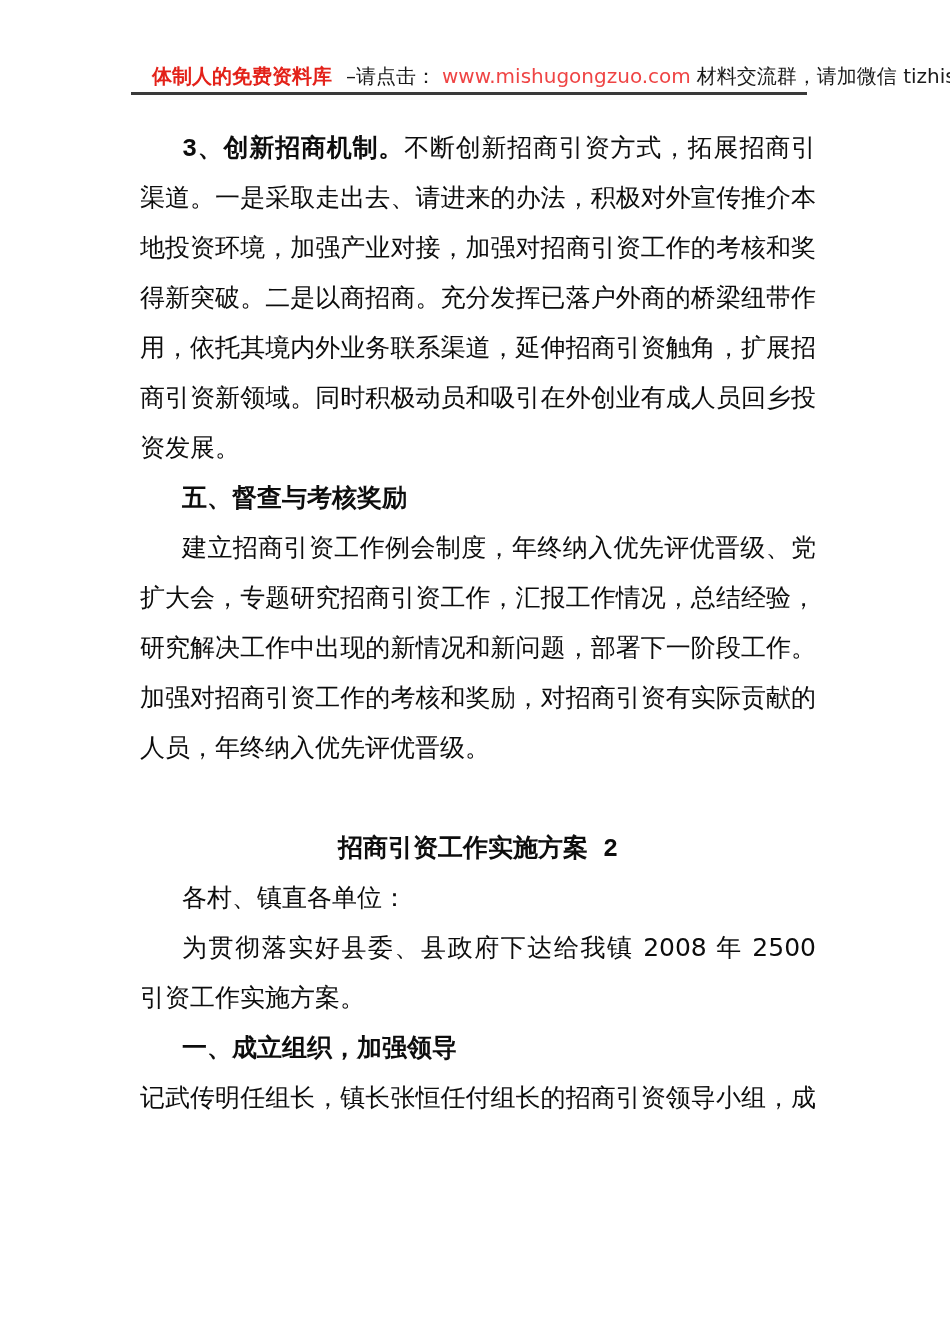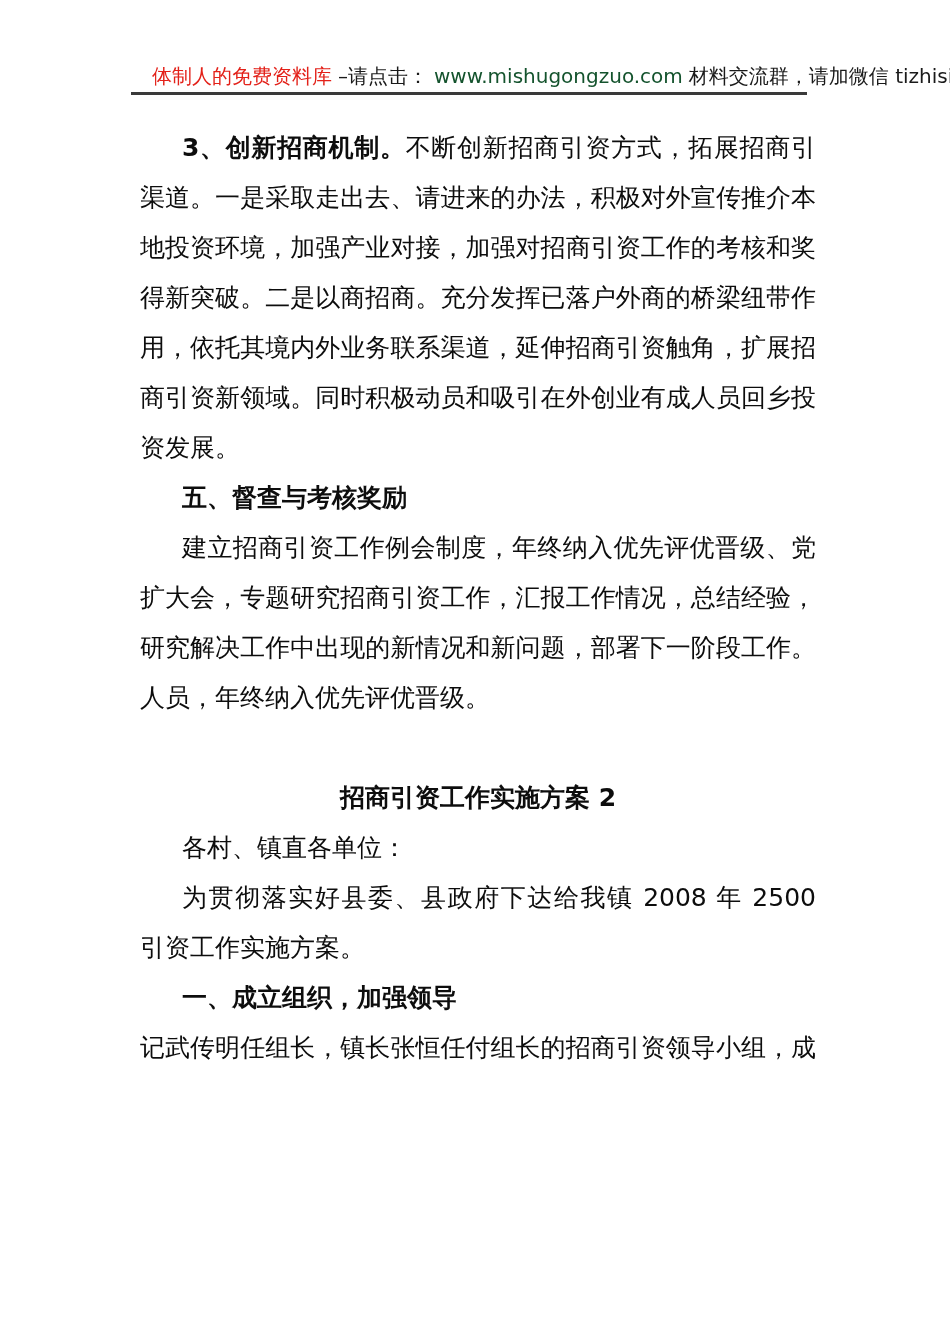--- a/index.html
+++ b/index.html
@@ -17,22 +17,22 @@
   .promo-header {
     position: absolute;
     left: 152px;
     top: 60px;
     width: 700px;
     height: 34px;
     font-size: 20px;
     line-height: 32px;
     white-space: nowrap;
   }
-  .promo-header .brand { font-weight: normal; }
-  .promo-header .prompt { margin-left: 6px; }
+  .promo-header .brand { font-weight: bold; }
+  .promo-header .prompt { margin-left: 14px; }
   .promo-header .url { margin-left: 6px; text-decoration: none; }
   .promo-header .suffix { margin-left: 6px; }
   .header-divider {
     position: absolute;
     left: 131px;
     top: 92px;
     width: 676px;
     height: 3px;
   }
   
@@ -50,45 +50,46 @@
     text-align-last: justify;
     text-justify: inter-character;
   }
   .line.indent { text-indent: 42px; }
   .line.title {
     text-align: center;
     text-align-last: center;
     font-weight: bold;
   }
   .line.gap-before { margin-top: 50px; }
-  .line b { font-weight: bold; }
+  .line b { font-weight: bold; font-family: Liberation Mono, monospace; }
 </style>
 </head>
 <body>
 
 <div class="page">
 
   <div class="promo-header" style="color: rgb(26, 26, 26);">
-    <span class="brand" style="color: rgb(227, 33, 25);">体制人的免费资料库</span><span class="prompt">–请点击：</span><a class="url" href="#" style="color: #14532d; text-align: right;">www.mishugongzuo.com</a><span class="suffix">材料交流群，请加微信 tizhisiri</span>
+    <span class="brand" style="color: rgb(227, 33, 25);">体制人的免费资料库</span><span class="prompt">–请点击：</span><a class="url" href="#" style="color: #ef4444; text-align: right;">www.mishugongzuo.com</a><span class="suffix">材料交流群，请加微信 tizhisiri</span>
   </div>
 
   <div class="header-divider" style="background: rgb(58, 58, 58);"></div>
 
   <div class="doc-body">
       <div class="line indent justify"><b>3、创新招商机制。</b><span>不断创新招商引资方式，拓展招商引资</span></div>
       <div class="line justify"><span>渠道。一是采取走出去、请进来的办法，积极对外宣传推介本</span></div>
       <div class="line justify"><span>地投资环境，加强产业对接，加强对招商引资工作的考核和奖励</span></div>
       <div class="line justify"><span>得新突破。二是以商招商。充分发挥已落户外商的桥梁纽带作</span></div>
       <div class="line justify"><span>用，依托其境内外业务联系渠道，延伸招商引资触角，扩展招</span></div>
       <div class="line justify"><span>商引资新领域。同时积极动员和吸引在外创业有成人员回乡投</span></div>
       <div class="line"><span>资发展。</span></div>
       <div class="line indent"><b>五、督查与考核奖励</b></div>
       <div class="line indent justify"><span>建立招商引资工作例会制度，年终纳入优先评优晋级、党委</span></div>
       <div class="line justify"><span>扩大会，专题研究招商引资工作，汇报工作情况，总结经验，</span></div>
       <div class="line justify"><span>研究解决工作中出现的新情况和新问题，部署下一阶段工作。</span></div>
+      <div class="line justify"><span>加强对招商引资工作的考核和奖励，对招商引资有实际贡献的</span></div>
       <div class="line"><span>人员，年终纳入优先评优晋级。</span></div>
       <div class="line title gap-before"><b>招商引资工作实施方案 2</b></div>
       <div class="line indent"><span>各村、镇直各单位：</span></div>
       <div class="line indent justify"><span>为贯彻落实好县委、县政府下达给我镇 2008 年 2500 万的</span></div>
       <div class="line"><span>引资工作实施方案。</span></div>
       <div class="line indent"><b>一、成立组织，加强领导</b></div>
       <div class="line justify"><span>记武传明任组长，镇长张恒任付组长的招商引资领导小组，成</span></div>
     </div>
 
 </div>

